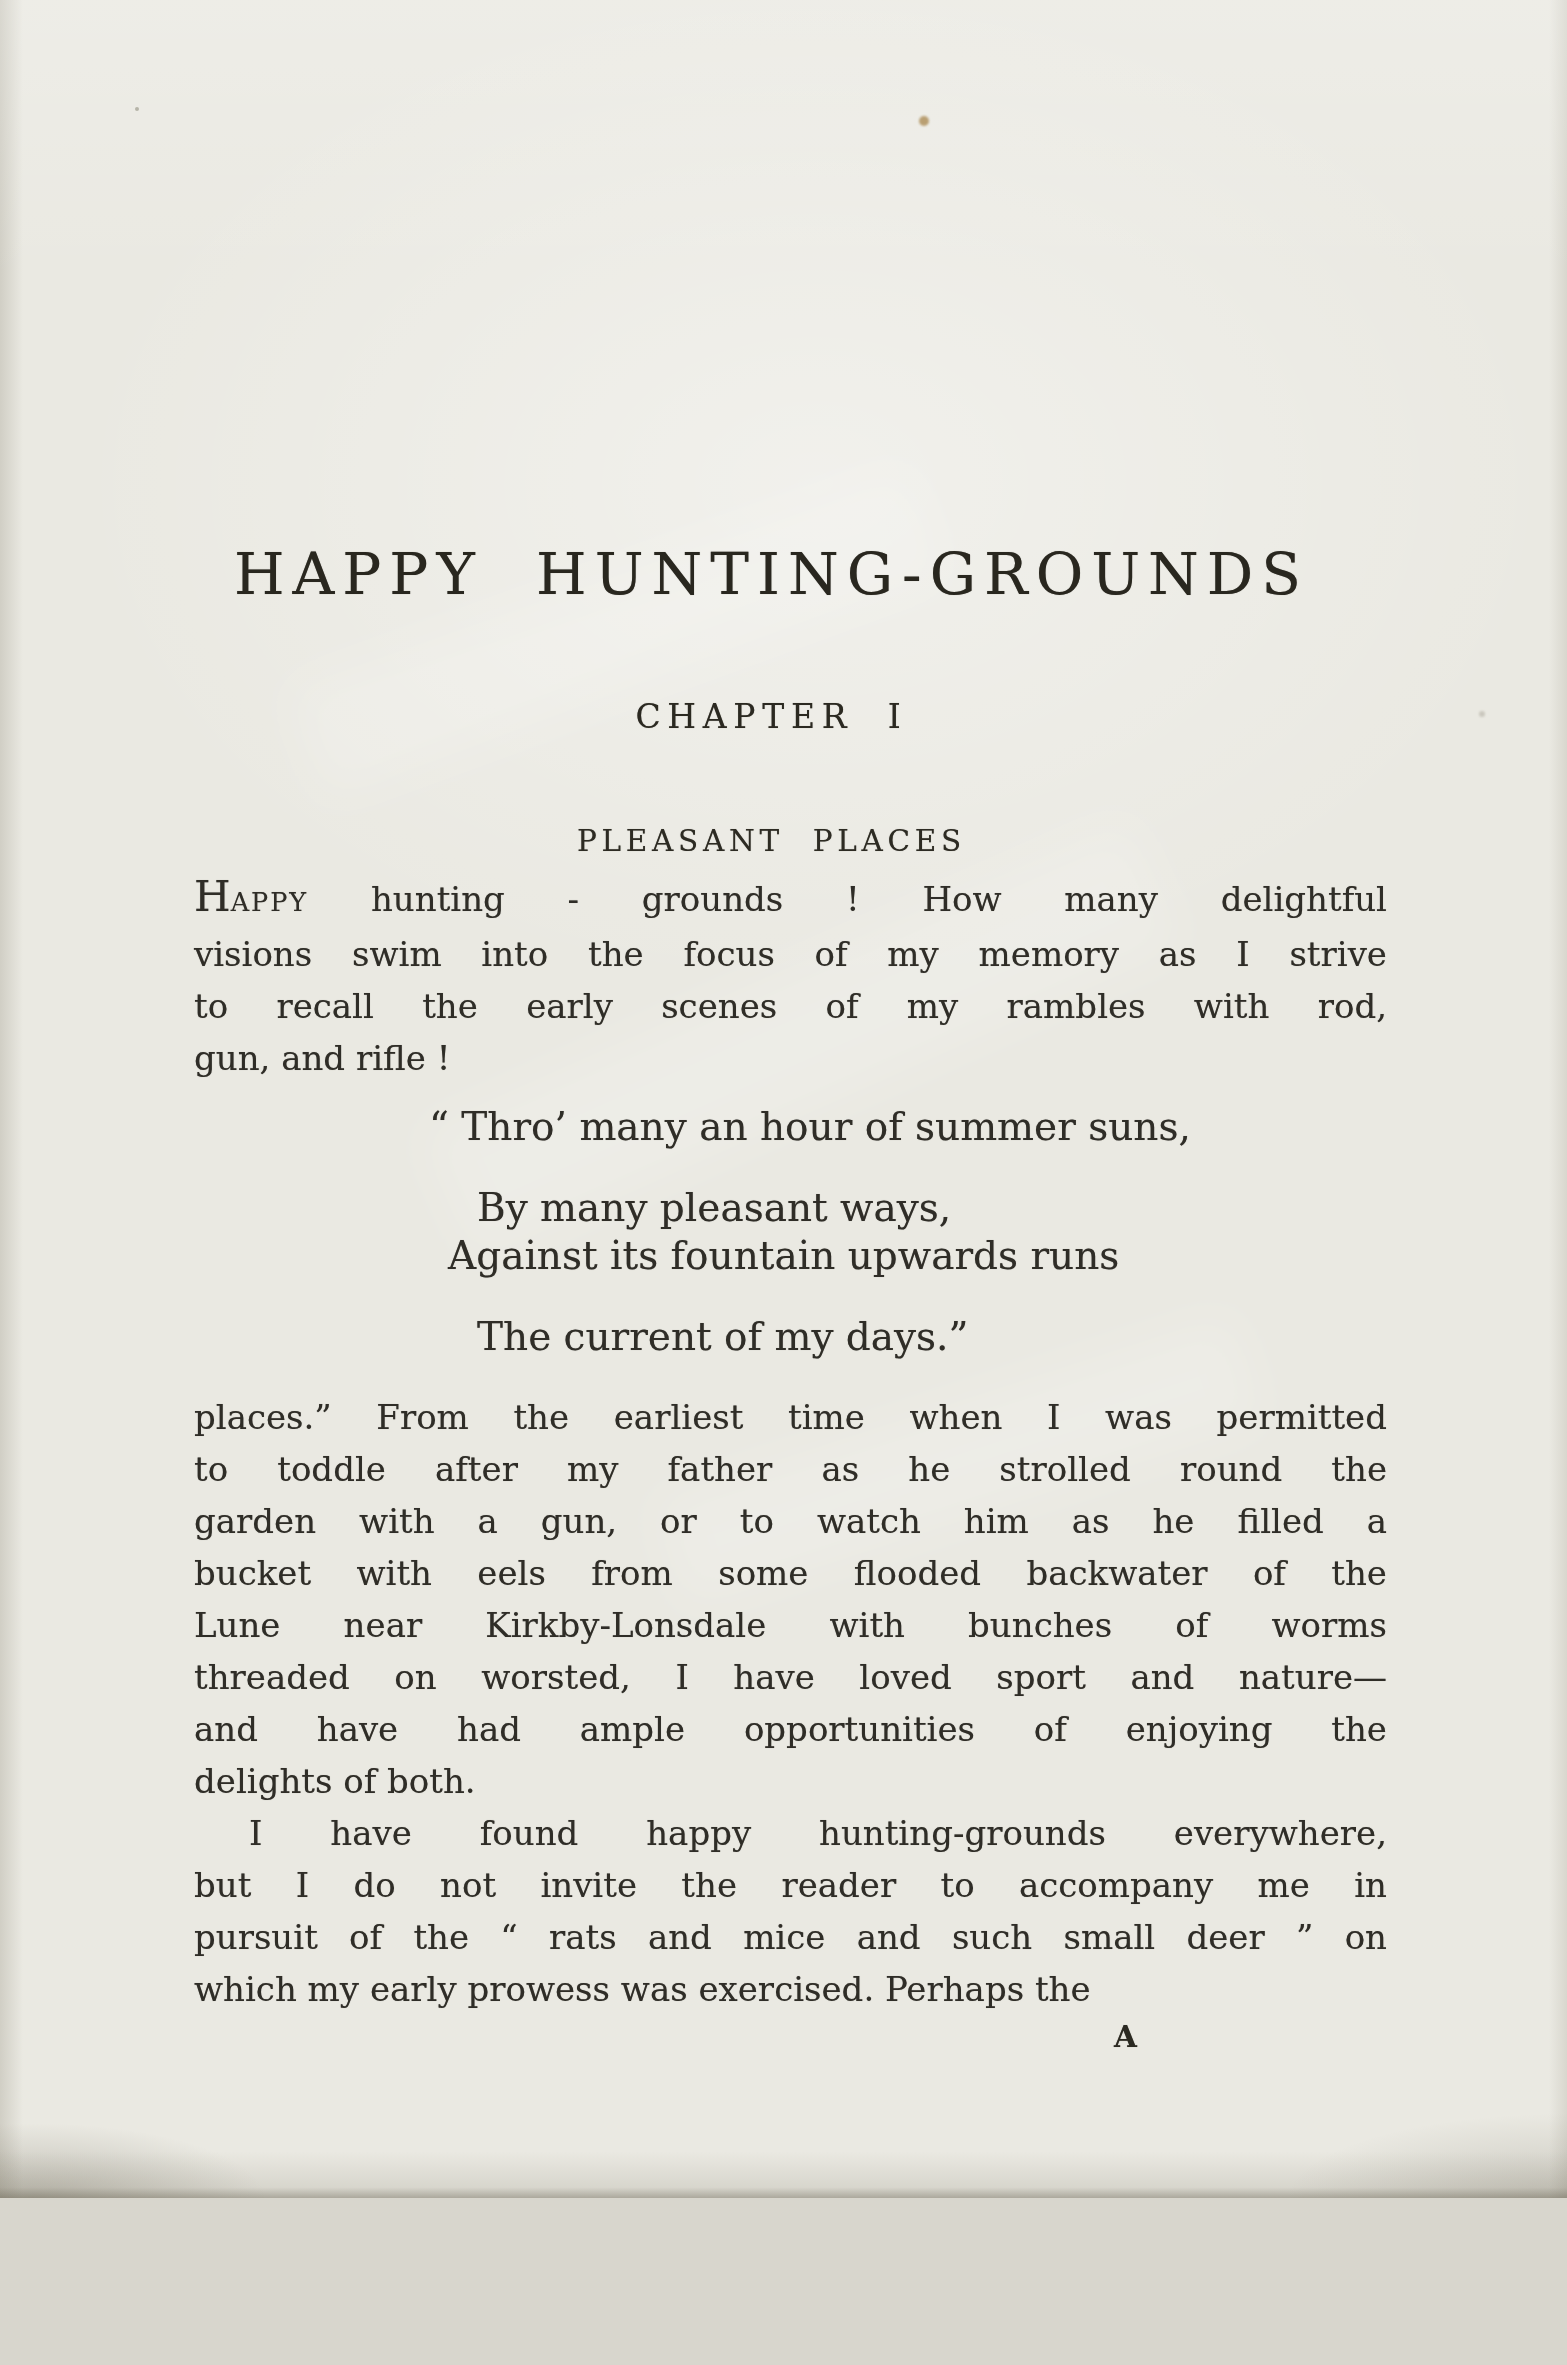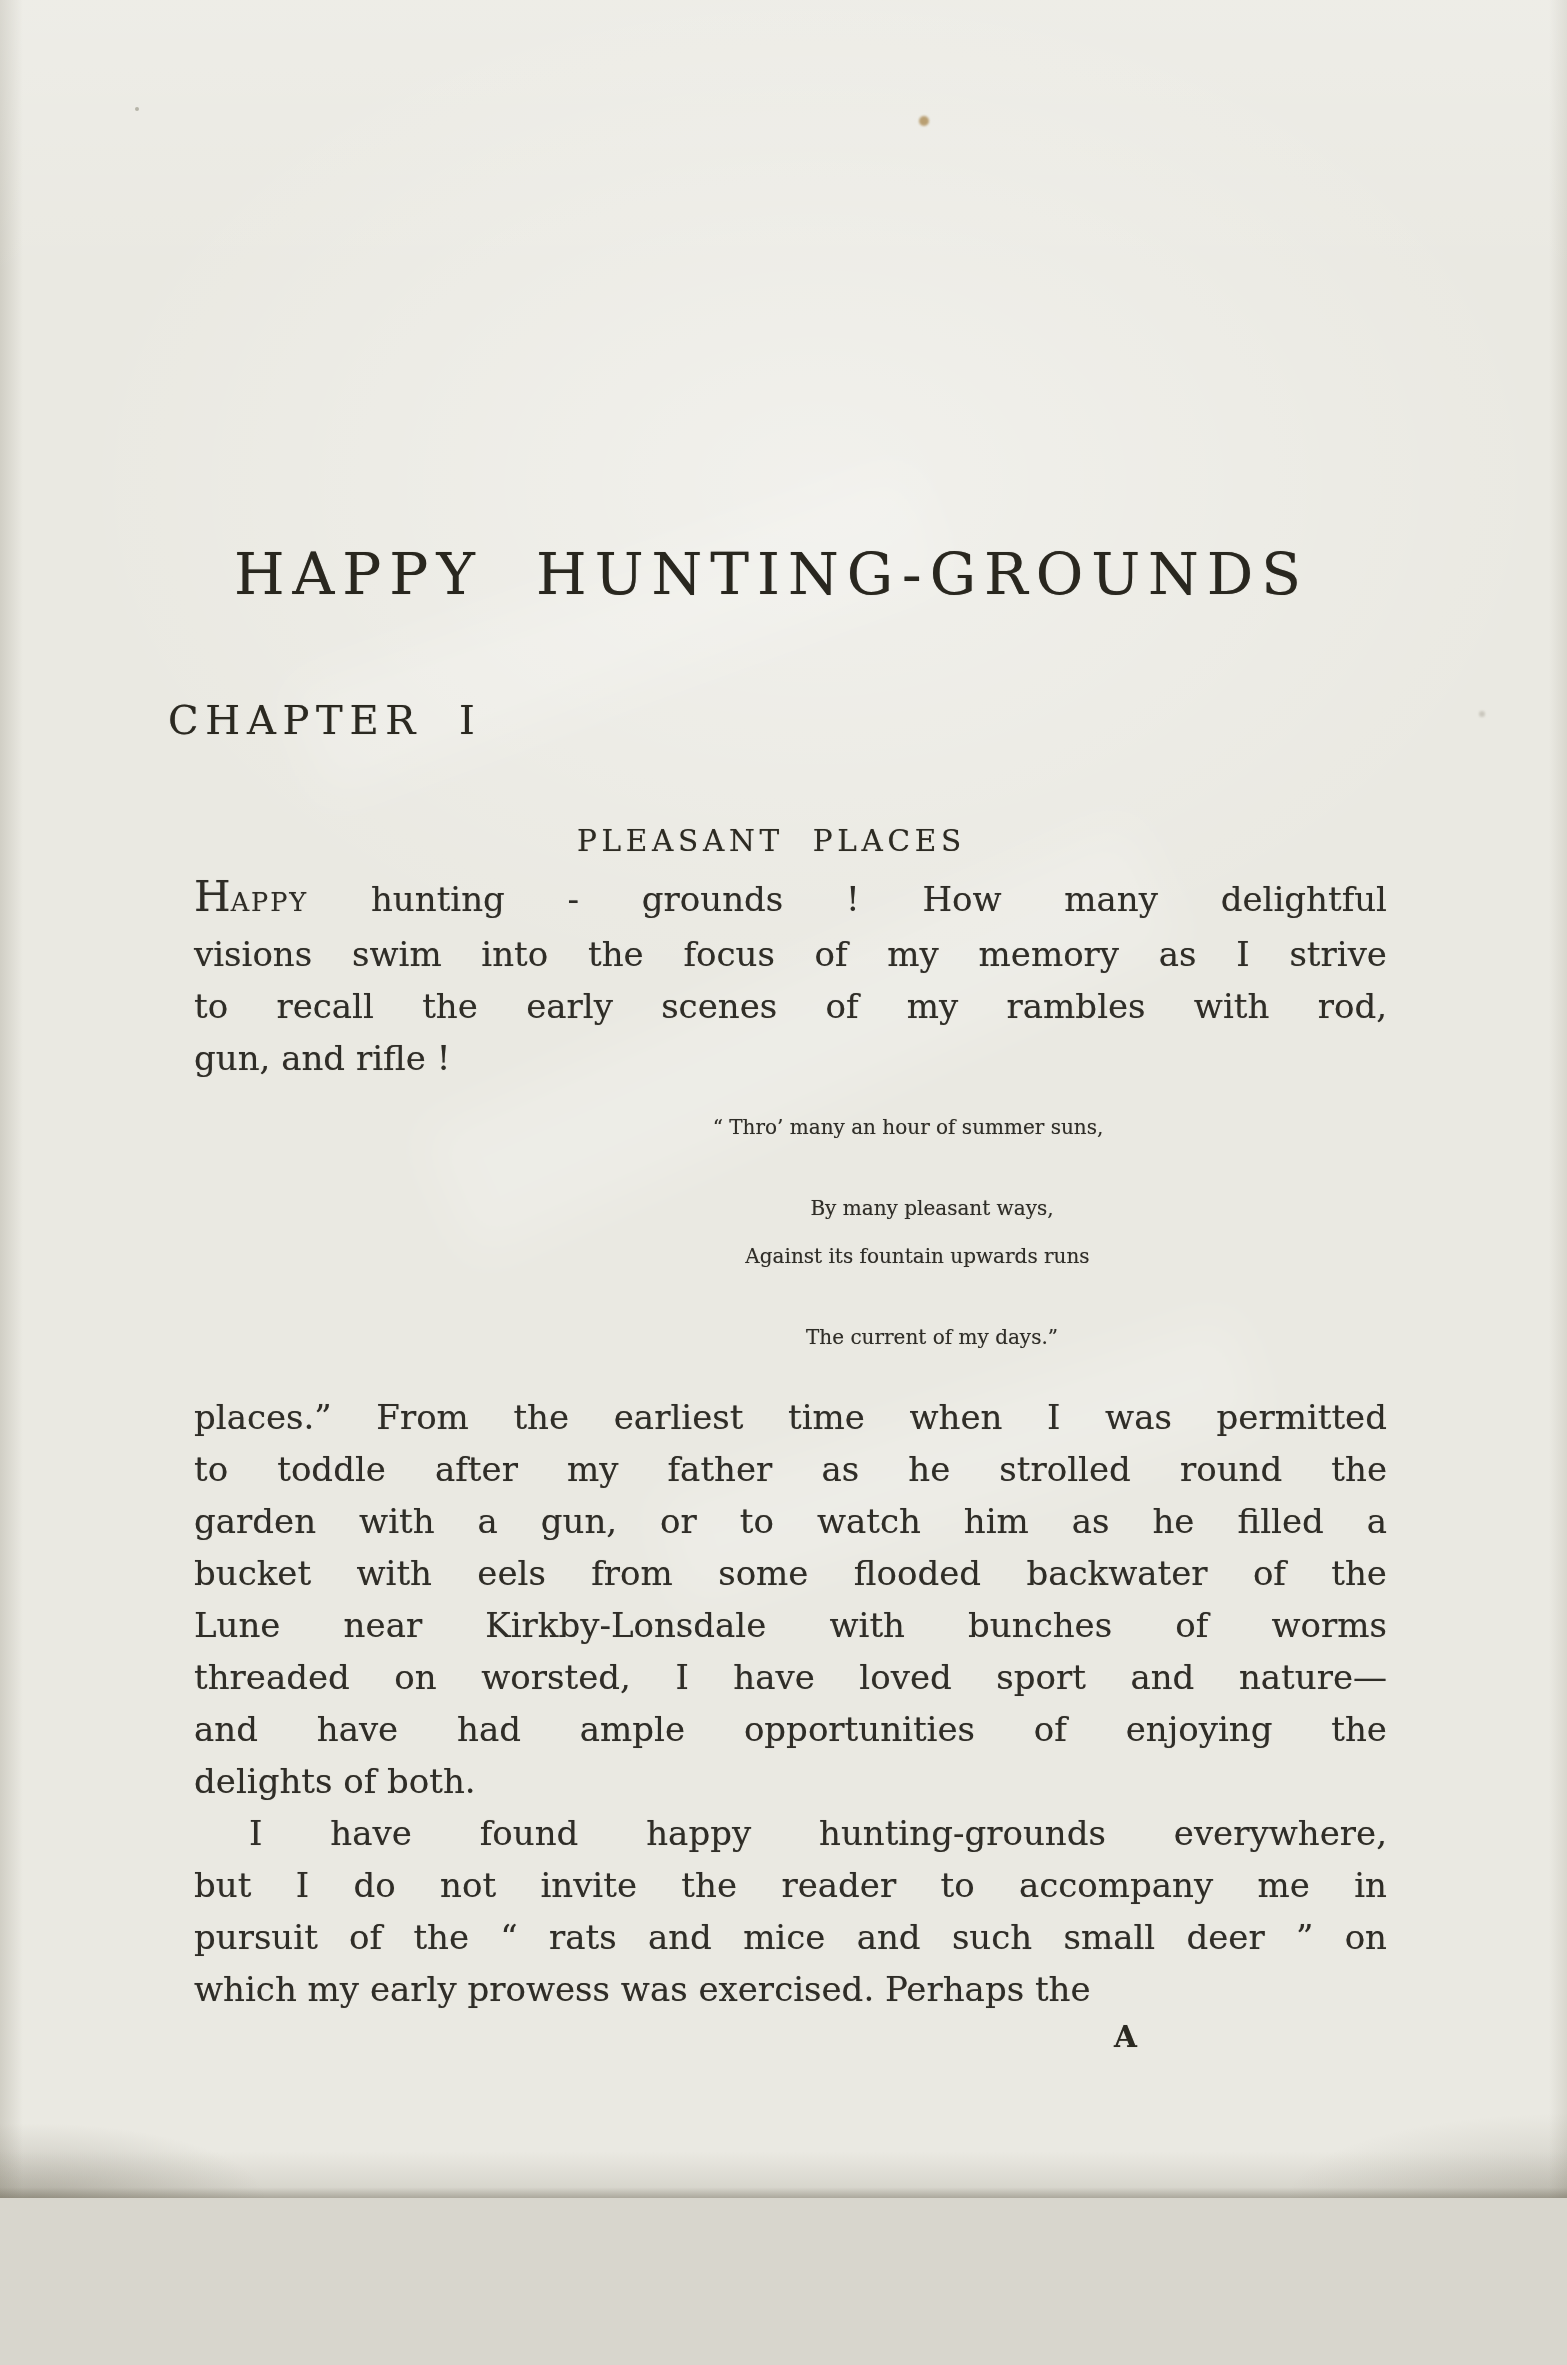--- a/index.html
+++ b/index.html
@@ -32,41 +32,41 @@
   .sp2   { left: 1479px; top: 711px; width: 6px; height: 6px;  background: #9b9588; filter: blur(1px); opacity: .4; }
 
   .title {
     position: absolute; left: 168px; top: 540px; width: 1207px;
     text-align: center; font-size: 58px; font-weight: 500;
     letter-spacing: 8px; word-spacing: 27px; white-space: nowrap;
     color: #29271f; text-shadow: 0 0 0.7px rgba(41,39,31,0.55);
   }
   .chapter {
     position: absolute; left: 168px; top: 697px; width: 1207px;
-    text-align: left; font-size: 40px; letter-spacing: 6.7px; word-spacing: 17.4px;
+    text-align: center; font-size: 33px; letter-spacing: 6.7px; word-spacing: 17.4px;
     color: #2b2921; text-shadow: 0 0 0.7px rgba(41,39,31,0.5);
   }
   .section {
     position: absolute; left: 168px; top: 824px; width: 1207px;
     text-align: center; font-size: 29.5px; letter-spacing: 4.7px; word-spacing: 14.7px;
     color: #2d2b23; text-shadow: 0 0 0.7px rgba(41,39,31,0.5);
   }
   .bodyblock {
     position: absolute; left: 182px; top: 871px; width: 1205px;
     font-size: 34px; line-height: 52px;
     text-shadow: 0 0 0.7px rgba(47,45,39,0.45);
   }
   .jl  { text-align: justify; text-align-last: justify; margin-left: 12px; }
   .end { text-align-last: left; }
   .indent { text-indent: 55px; }
   .lead-cap { font-size: 42px; }
   .small-caps { font-size: 25.5px; letter-spacing: 2px; }
   .verse {
     margin: 19px 0 29.5px 247px;
-    font-size: 20px; line-height: 48px; text-align: center;
+    font-size: 39px; line-height: 48px;
   }
   .v1, .v3 { padding-left: 48px; margin-top: 33px; }
   .v2 { padding-left: 19px; }
   .signature {
     position: absolute; left: 1114px; top: 2019px;
     font-size: 29.5px; font-weight: bold; letter-spacing: 1.3px;
     color: #2b2921; text-shadow: 0 0 0.7px rgba(41,39,31,0.5);
   }
 </style>
 </head>

